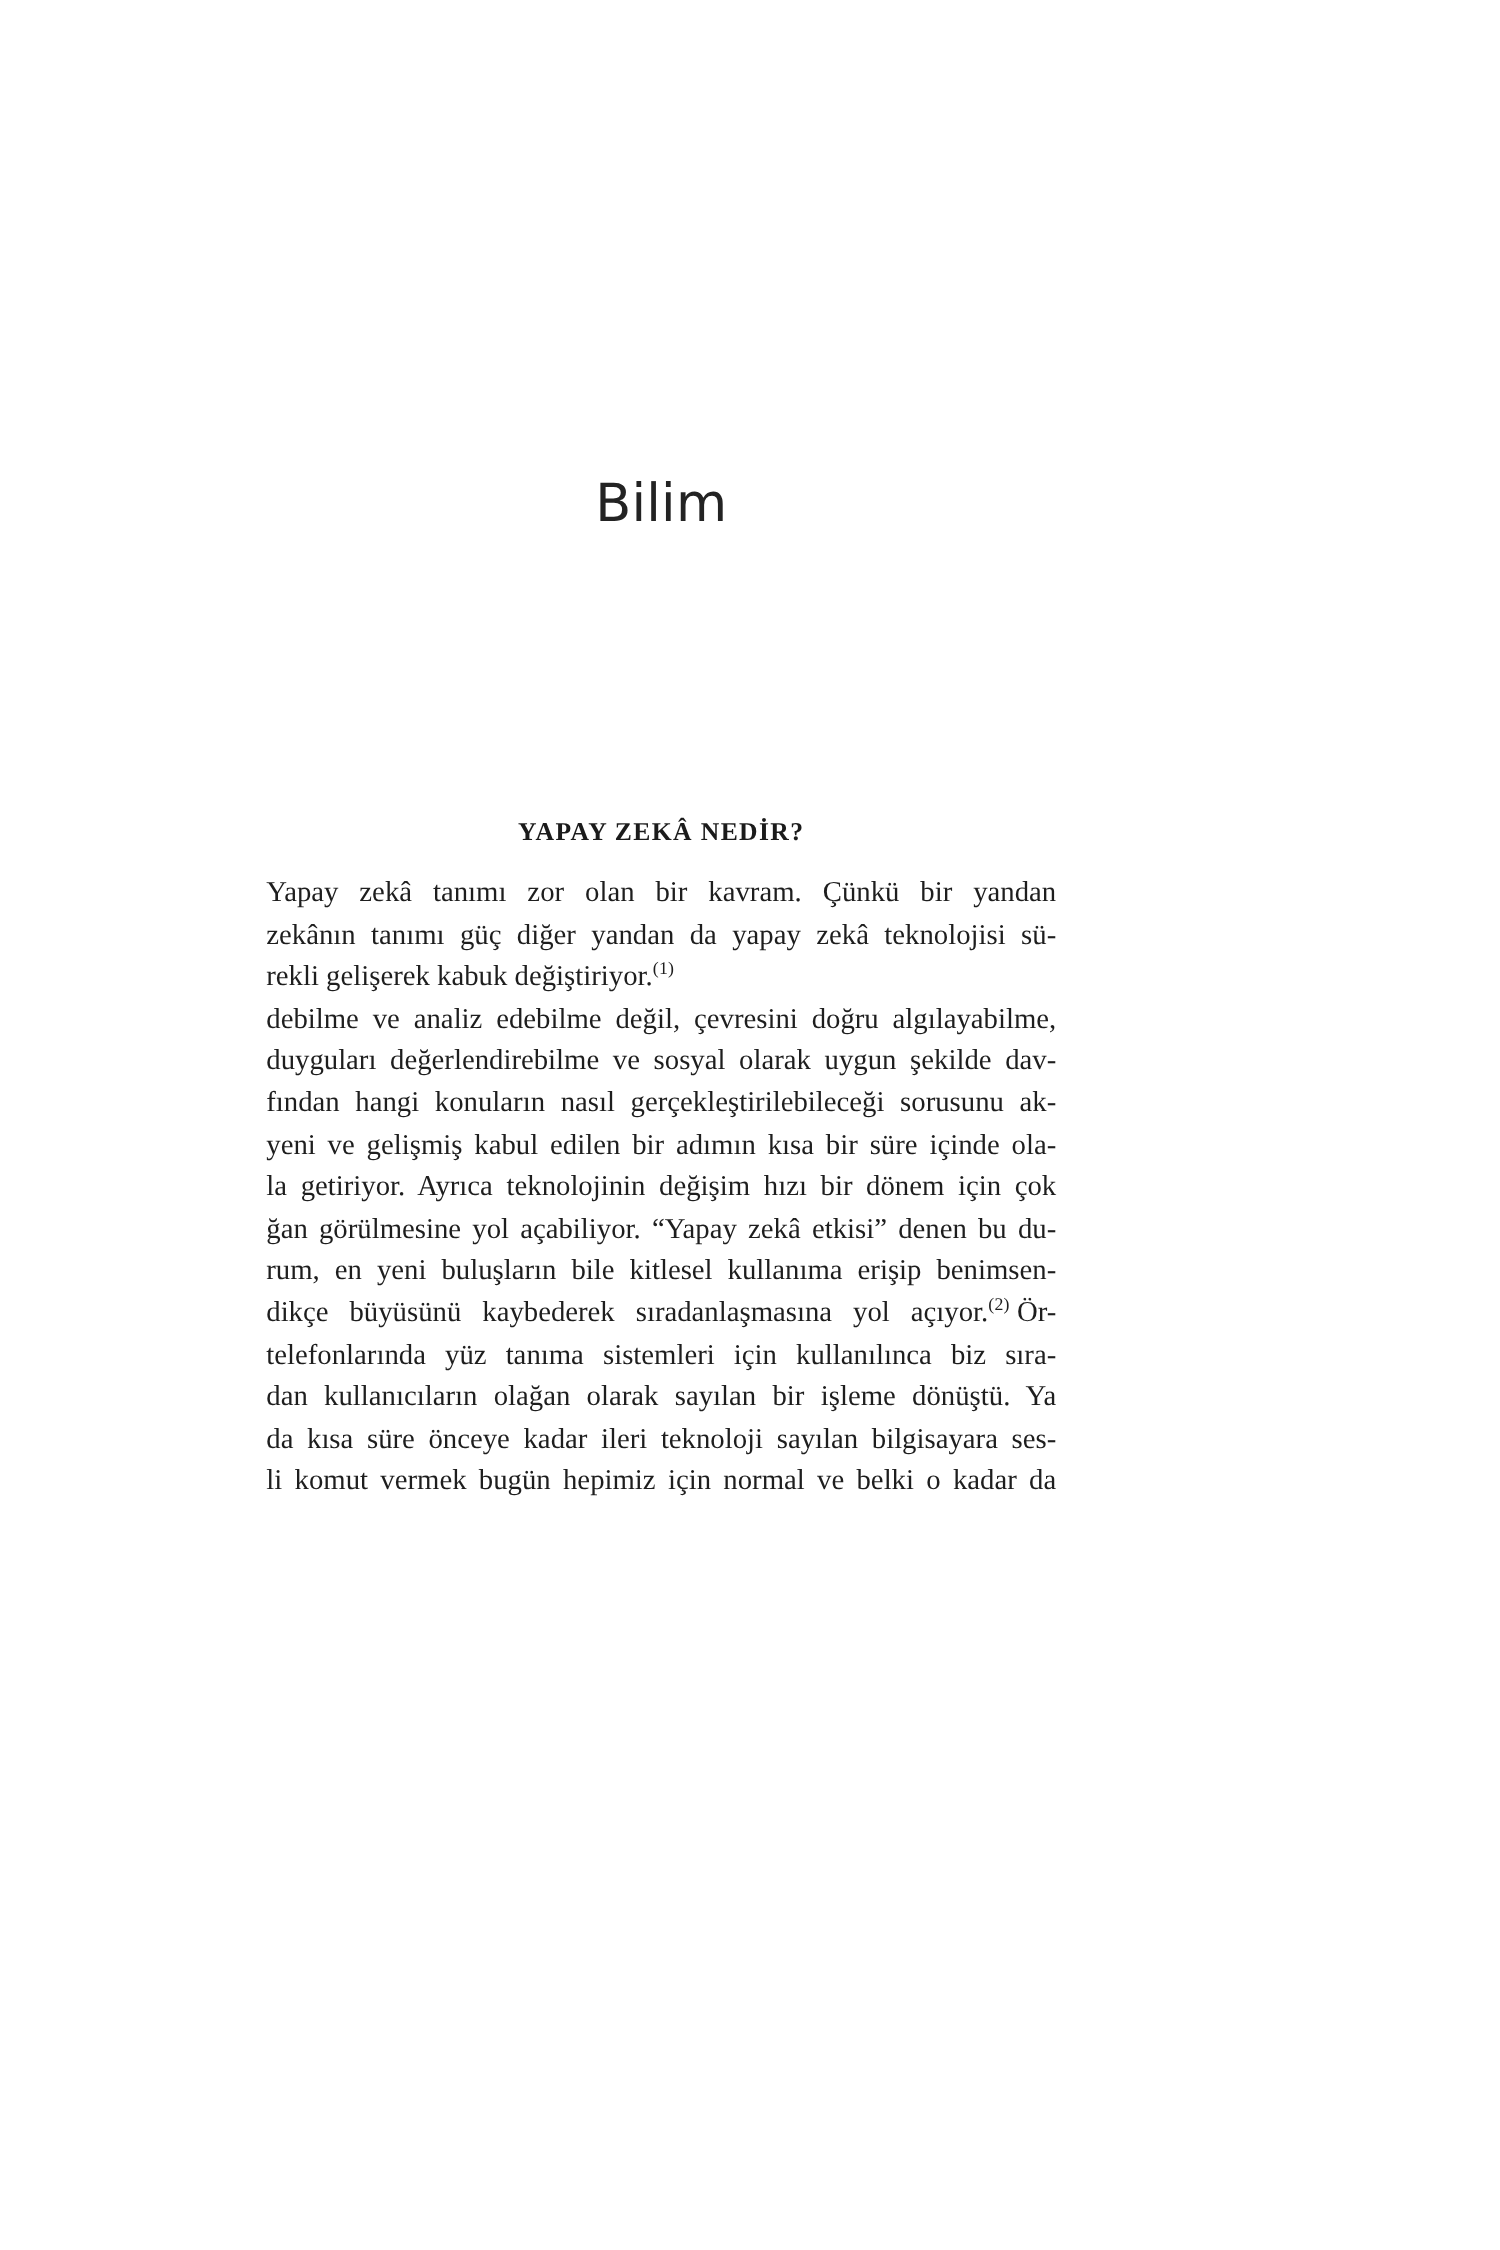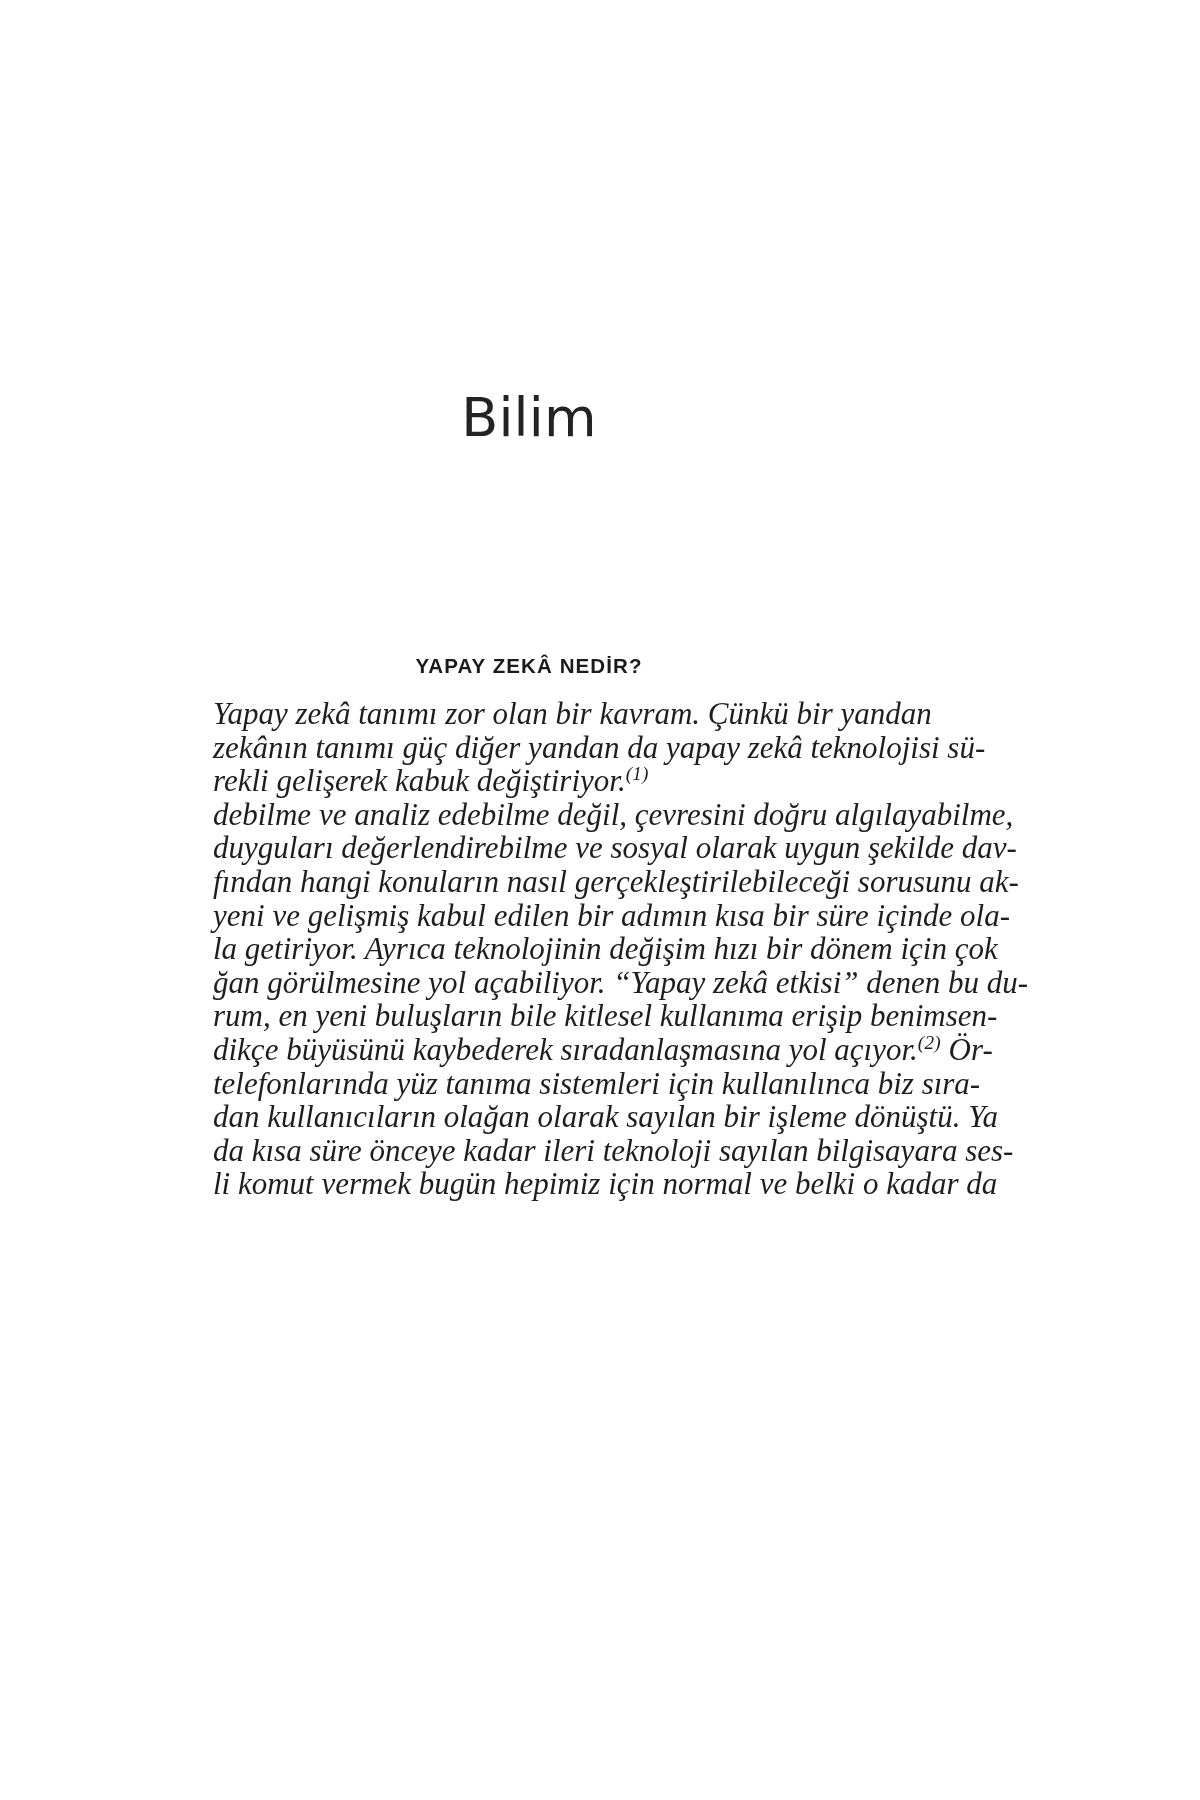--- a/index.html
+++ b/index.html
@@ -22,63 +22,62 @@
     background: #ffffff;
   }
 
   
   .chapter-title {
     position: absolute;
     left: 213px;
     top: 352px;
     width: 632px;
     font-family: "DejaVu Sans", sans-serif;
-    font-size: 54px;
+    font-size: 42px;
     font-weight: 400;
     letter-spacing: 0.2px;
     color: #232323;
     text-align: center;
     line-height: 1.1;
   }
 
   
   .section-heading {
     position: absolute;
     left: 213px;
     top: 637px;
     width: 632px;
-    font-family: Liberation Sans, sans-serif;
+    font-family: Liberation Serif, serif;
     font-size: 20.5px;
     font-weight: 700;
     letter-spacing: 1.1px;
     color: #1b1b1b;
     text-align: center;
     line-height: 1.2;
   }
 
   
   .body-block {
     position: absolute;
     left: 213px;
     top: 697px;
     width: 632px;
   }
 
   .para {
     margin: 0;
     font-family: "Liberation Serif", serif;
-    font-size: 31px;
+    font-size: 23px;
     line-height: 33.6px;
     color: #1e1e1e;
     text-align: justify;
     text-justify: inter-word;
     -webkit-hyphens: none;
     hyphens: none;
     white-space: normal;
-    font-style: italic;
   }
 
   
   .line {
     display: block;
     text-align: justify;
     text-align-last: justify;
     white-space: pre;
   }
   .line.last {

